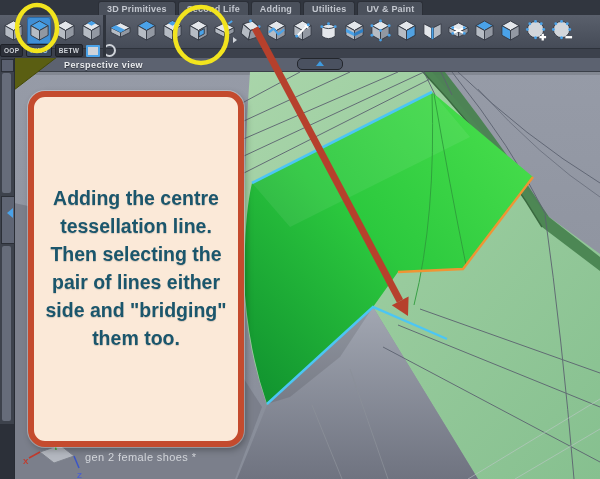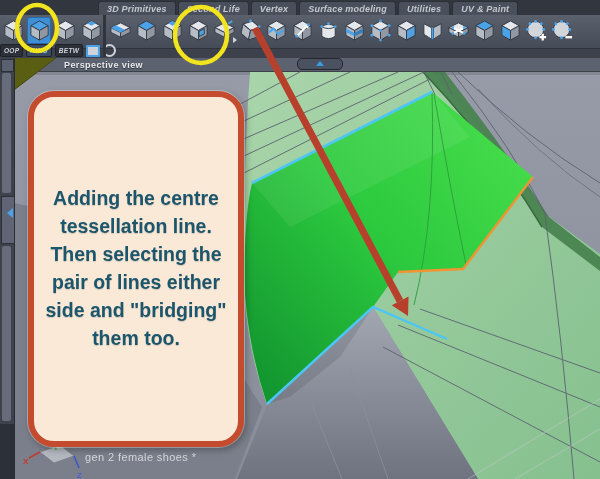--- a/index.html
+++ b/index.html
@@ -1,19 +1,19 @@
 <!DOCTYPE html>
 <html style="--highlight_yellow: #f2e41e; --arrow_red: #b6402c; --selection_green: #3bd742; --edge_cyan: #4cc6f4; --edge_orange: #f09433; --callout_bg: #fbe9d8; --callout_border: #c44b2e; --callout_text: #1b566c;"><head>
 <meta charset="utf-8">
 <style>
   html,body{margin:0;padding:0;background:#30343c;}
   body{width:600px;height:479px;position:relative;overflow:hidden;
        font-family:"Liberation Sans",sans-serif;-webkit-font-smoothing:antialiased;}
   
-  .topbar{position:absolute;top:0;left:0;width:600px;height:57px;background:#3a3f49;z-index:10;font-style:italic;}
+  .topbar{position:absolute;top:0;left:0;width:600px;height:57px;background:#3a3f49;z-index:10;}
   .tabstrip{position:absolute;top:0;left:0;right:0;height:15px;background:#31363f;
             display:flex;align-items:flex-end;padding-left:98px;box-sizing:border-box;}
   .tab{height:14px;line-height:15px;padding:0 8px;margin-right:2px;font-size:9px;font-weight:bold;
        color:#c3c7cf;background:#4a505b;border-radius:3px 3px 0 0;white-space:nowrap;
        letter-spacing:.2px;border:1px solid #2b2f37;border-bottom:none;box-sizing:border-box;}
   .tab.active{background:#717784;color:#f2f4f7;}
   .toolband{position:absolute;top:15px;left:0;right:0;height:33px;
             background:linear-gradient(#5a606c,#454b57);}
   .substrip{position:absolute;top:48px;left:0;right:0;height:9px;background:#3c414c;
             border-top:1px solid #2d323b;}
@@ -48,21 +48,21 @@
   .ls-handle{position:absolute;left:1px;top:139px;width:12px;height:46px;background:#5f6574;
              border:1px solid #2b2f37;}
   .ls-collapse{position:absolute;left:7px;top:151px;width:0;height:0;z-index:6;
              border-top:5px solid transparent;border-bottom:5px solid transparent;
              border-right:6px solid #4aa2e8;}
   .ls-bottom{position:absolute;left:0;top:367px;width:14px;height:55px;background:#2c3039;}
   .filename{position:absolute;left:85px;top:394px;font-size:11px;color:#d4d7dc;
             letter-spacing:.4px;z-index:5;}
   
   .callout{position:absolute;left:28px;top:91px;width:216px;height:356px;box-sizing:border-box;
-           background:var(--callout_bg);border:6px solid var(--callout_border);border-radius:26px;
+           background:var(--callout_bg);border:6px solid var(--callout_border);border-radius:17px;
            z-index:40;box-shadow:0 0 0 1px rgba(255,255,255,.35),2px 3px 7px rgba(0,0,0,.3);}
   .callout-text{position:absolute;inset:10px;display:flex;align-items:center;justify-content:center;
            text-align:center;white-space:pre-line;font-size:19.5px;line-height:1.43;font-weight:bold;
            color:var(--callout_text);text-shadow:0 1px 1px rgba(0,0,0,.15);}
   .overlay{position:absolute;top:0;left:0;width:600px;height:479px;z-index:60;pointer-events:none;}
 </style>
 </head>
 <body>
 
 <div class="viewport">
@@ -165,22 +165,21 @@
     <text x="1" y="36" font-size="8" font-weight="bold" fill="#c23a2c">X</text>
     <text x="55" y="50" font-size="8" font-weight="bold" fill="#4a5fd0">Z</text>
   </svg>
   <div class="filename">gen 2 female shoes *</div>
 </div>
 
 <div class="topbar">
   <div class="tabstrip" id="ribbon-tabs">
       <div class="tab">3D Primitives</div>
       <div class="tab">Second Life</div>
-      <div class="tab">Vertex</div>
-      <div class="tab">Surface modeling</div>
+      <div class="tab">Adding</div>
       <div class="tab">Utilities</div>
       <div class="tab">UV &amp; Paint</div>
     </div>
   <div class="toolband"></div>
   <div class="substrip"></div>
   <div class="left-tools" id="left-tools">
       <div class="tool">
         <svg width="23" height="25" viewBox="0 0 24 26" style="overflow:visible">
           <g stroke="#363c46" stroke-width="1" stroke-linejoin="round">
             <polygon points="3,8 12,3 21,8 12,13" fill="#e4e7eb"></polygon>

